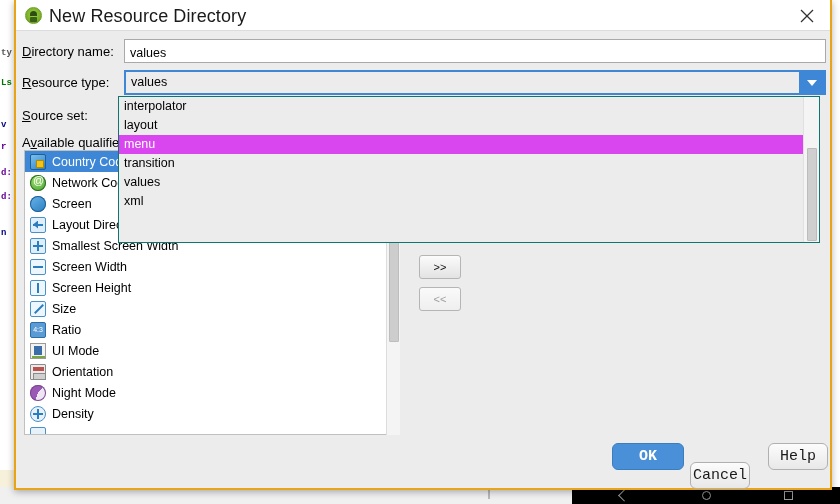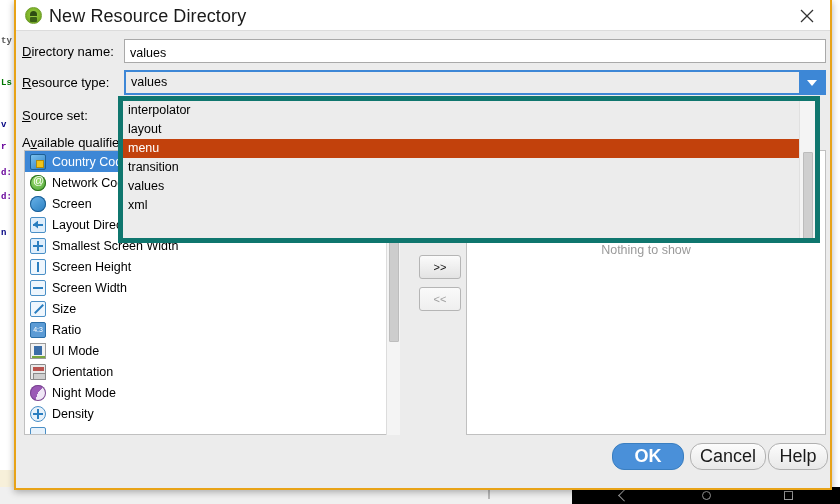--- a/index.html
+++ b/index.html
@@ -246,64 +246,64 @@
   #chosen-empty {
     position: absolute; left: 0; right: 0; top: 92px;
     text-align: center;
     font-size: 12.5px; color: #9a9a9a;
   }
 
   
   .footer-btn {
     position: absolute; top: 443px;
     height: 27px;
-    border-radius: 12px;
-    font-size: 18px;
+    border-radius: 6px;
+    font-size: 15px;
     display: flex; align-items: center; justify-content: center;
     cursor: pointer;
-    font-family: Liberation Sans, sans-serif;
+    font-family: Liberation Mono, monospace;
   }
   #btn-ok {
     left: 596px; width: 72px;
     background: #4a90d9; color: #ffffff;
     border: 1px solid #3a7ec0;
     font-weight: bold;
   }
   #btn-cancel {
-    left: 674px; width: 76px;
+    left: 674px; width: 60px;
     background: linear-gradient(#fcfcfc,#e8e8e8);
-    border: 1px solid #b0b0b0; color: #1a1a1a;
+    border: 1px solid #b0b0b0; color: #1a1a1a; margin-top: 19px;
   }
   #btn-help {
     left: 752px; width: 60px;
     background: linear-gradient(#fcfcfc,#e8e8e8);
     border: 1px solid #b0b0b0; color: #1a1a1a;
   }
 
   
   #dropdown-popup {
     position: absolute;
     left: 118px; top: 96px;
     width: 702px; height: 147px;
     background: #ececec;
-    border: 5px solid #0f766e;
+    border: 1px solid #0f766e;
     z-index: 50;
     overflow: hidden;
   }
   .dd-item {
     height: 19px;
     line-height: 19px;
     padding-left: 5px;
     font-size: 12.5px;
     color: #000000;
     white-space: nowrap;
     cursor: default;
   }
   .dd-item.highlighted {
-    background: #c2410c;
+    background: #d946ef;
     color: #ffffff;
   }
   #dd-scrollbar {
     position: absolute; right: 0; top: 0;
     width: 16px; height: 100%;
     background: #f4f4f4;
     border-left: 1px solid #e0e0e0;
   }
   #dd-thumb {
     position: absolute; left: 3px; top: 51px;
@@ -313,21 +313,21 @@
     border-radius: 1px;
   }
 </style>
 </head>
 <body>
 
 <div id="screen">
 
   <div id="ide-bg">
     <div id="ide-gutter">
-      <div class="ide-code" style="top:36px;color:#555;">ty</div>
+      <div class="ide-code" style="top:48px;color:#555;">ty</div>
       <div class="ide-code" style="top:78px;color:#007700;">Ls</div>
       <div class="ide-code" style="top:120px;">v</div>
       <div class="ide-code" style="top:142px;color:#660099;">r</div>
       <div class="ide-code" style="top:168px;color:#660099;">d:</div>
       <div class="ide-code" style="top:192px;color:#660099;">d:</div>
       <div class="ide-code" style="top:228px;">n</div>
     </div>
     <div id="ide-strip"></div>
     <div id="ide-bottom-panel"></div>
     <div id="editor-divider"></div>
@@ -381,28 +381,28 @@
       </div>
       <div class="qual-row">
         <span class="qual-icon ic-ltr"></span>
         <span class="qual-label">Layout Direction</span>
       </div>
       <div class="qual-row">
         <span class="qual-icon ic-arrows"></span>
         <span class="qual-label">Smallest Screen Width</span>
       </div>
       <div class="qual-row">
+        <span class="qual-icon ic-hres"></span>
+        <span class="qual-label">Screen Width</span>
+      </div>
+      <div class="qual-row">
         <span class="qual-icon ic-vres"></span>
         <span class="qual-label">Screen Height</span>
       </div>
       <div class="qual-row">
-        <span class="qual-icon ic-hres"></span>
-        <span class="qual-label">Screen Width</span>
-      </div>
-      <div class="qual-row">
         <span class="qual-icon ic-size"></span>
         <span class="qual-label">Size</span>
       </div>
       <div class="qual-row">
         <span class="qual-icon ic-ratio"></span>
         <span class="qual-label">Ratio</span>
       </div>
       <div class="qual-row">
         <span class="qual-icon ic-uimode"></span>
         <span class="qual-label">UI Mode</span>
@@ -424,23 +424,20 @@
         <span class="qual-label"></span>
       </div>
     </div>
     <div id="qual-scrollbar">
       <div id="qual-thumb"></div>
     </div>
 
     <div class="xfer-btn" id="btn-add">&gt;&gt;</div>
     <div class="xfer-btn" id="btn-remove">&lt;&lt;</div>
 
-    <div id="chosen-wrap">
-      <div id="chosen-empty">Nothing to show</div>
-    </div>
 
     <div class="footer-btn" id="btn-ok">OK</div>
     <div class="footer-btn" id="btn-cancel">Cancel</div>
     <div class="footer-btn" id="btn-help">Help</div>
 
   </div>
 
   <div id="dropdown-popup">
     <div class="dd-item">interpolator</div>
     <div class="dd-item">layout</div>

